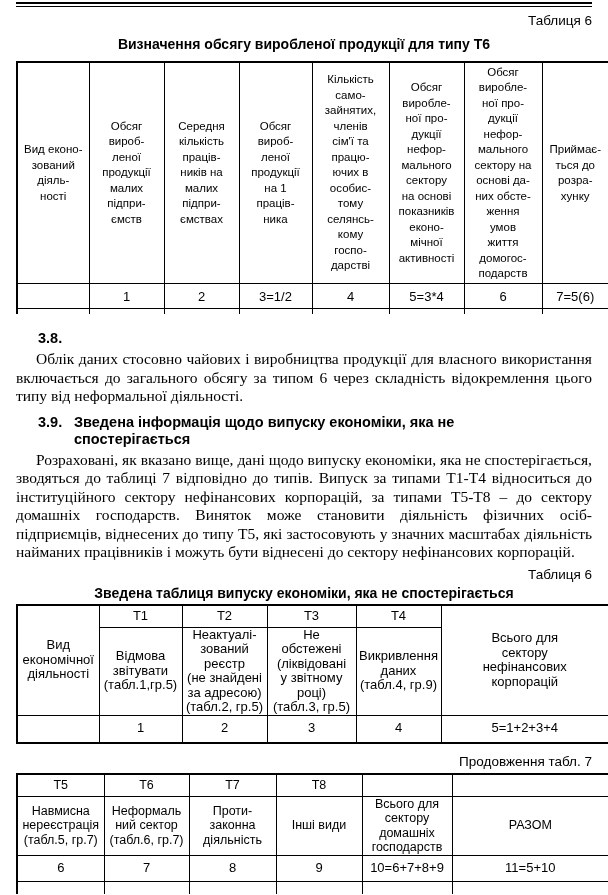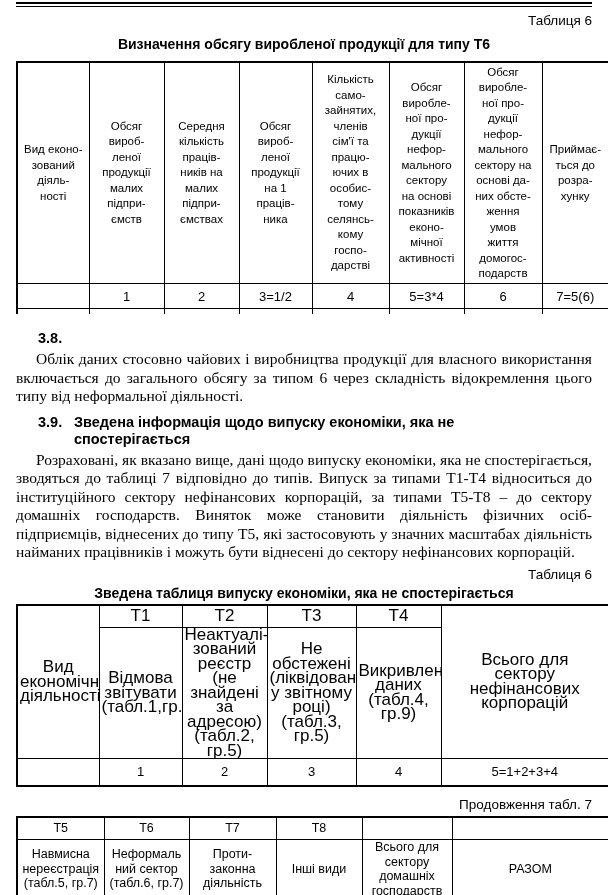--- a/index.html
+++ b/index.html
@@ -15,21 +15,21 @@
   .tbl-title.seven{margin-top:1px;}
 
   table{border-collapse:collapse;table-layout:fixed;width:592px;}
   td{border:1px solid #000;text-align:center;vertical-align:middle;padding:0 2px;overflow:hidden;}
   .t6{margin-top:8px;border:2px solid #000;border-bottom:none;}
   .t6 td.hdr{font-size:11.5px;line-height:15.5px;white-space:pre-line;height:220px;}
   .t6 td.num{font-size:13px;height:24px;}
   .t6 td.stub{height:5px;border-bottom:none;}
 
   .t7{margin-top:2px;border:2px solid #000;}
-  .t7 td{font-size:17px;line-height:14.5px;white-space:pre-line;}
+  .t7 td{font-size:13px;line-height:14.5px;white-space:pre-line;}
   .t7 td.typ{height:21px;}
   .t7 td.desc{height:86px;}
   .t7 td.num{height:26px;font-size:13px;white-space:normal;}
 
   .t7c{margin-top:3px;border:2px solid #000;border-bottom:none;}
   .t7c td{font-size:12.5px;line-height:14.5px;white-space:pre-line;}
   .t7c td.typ{height:21px;margin-left:20px;}
   .t7c td.desc{height:56px;}
   .t7c td.num{height:25px;font-size:13px;white-space:normal;}
   .t7c td.stub{height:12px;border-bottom:none;}

